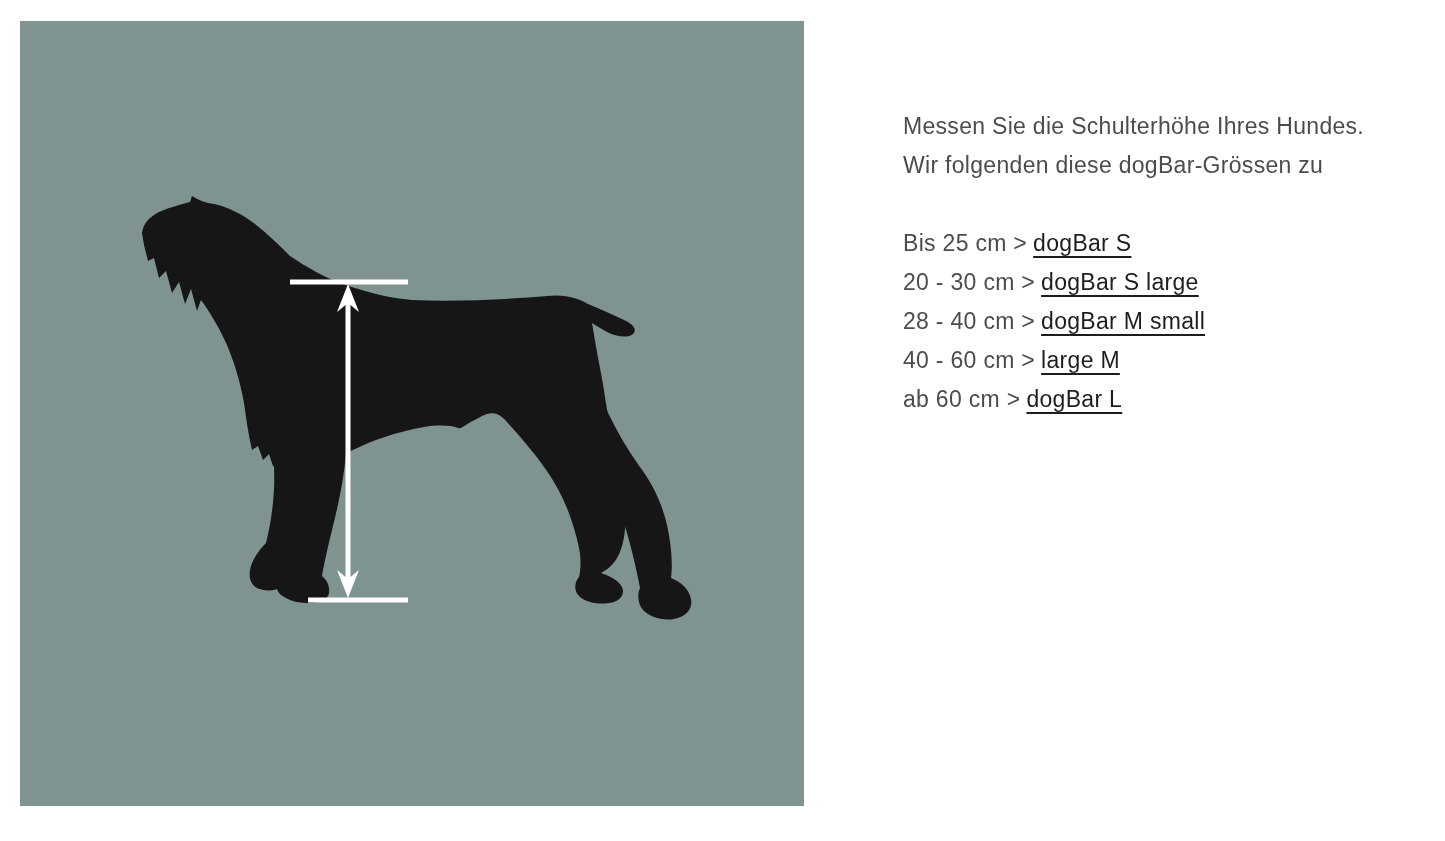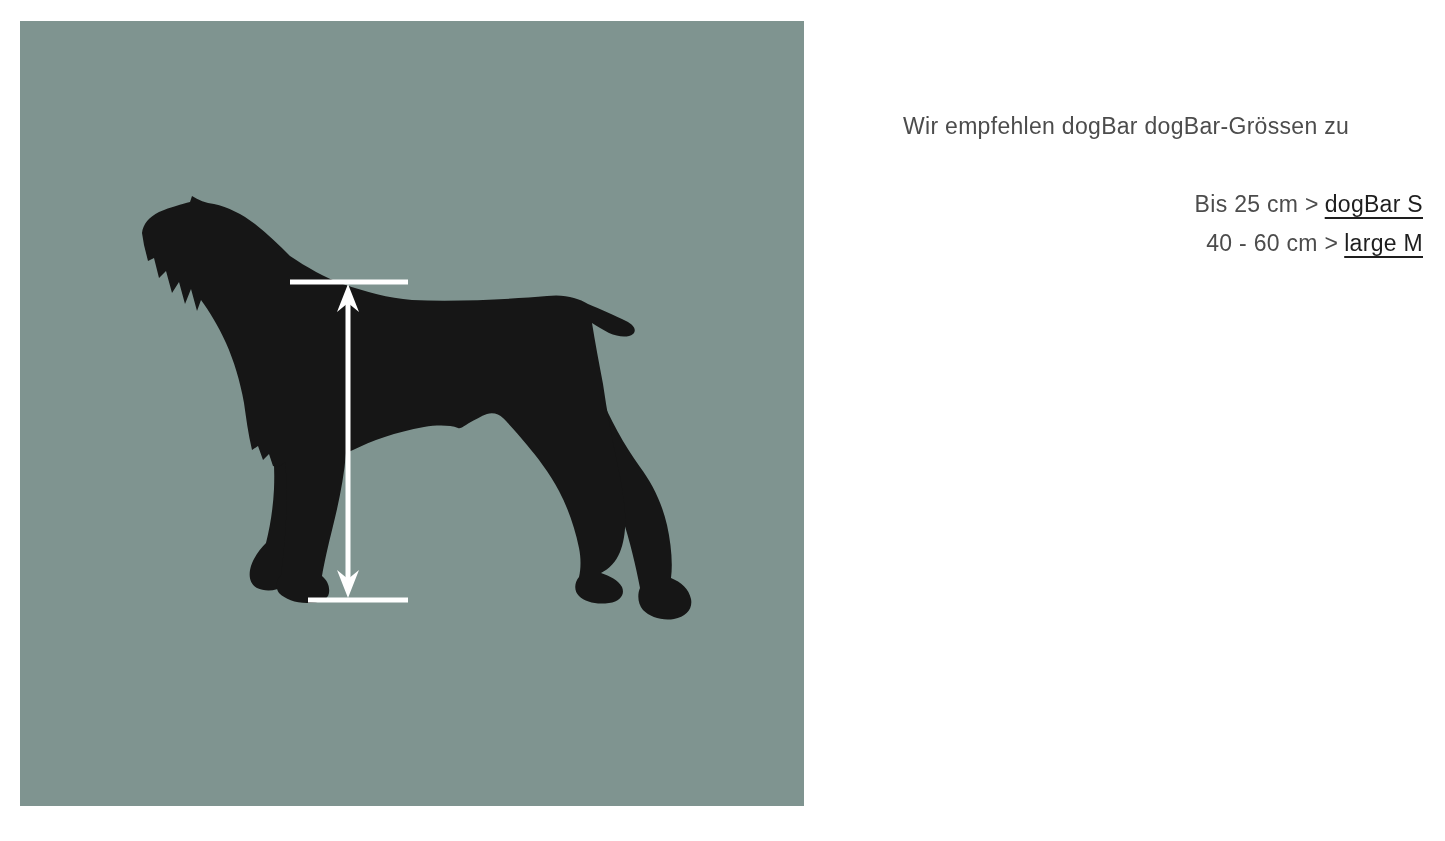--- a/index.html
+++ b/index.html
@@ -25,21 +25,21 @@
     position: absolute;
     left: 903px; top: 107px;
     width: 520px;
     color: #4C4C4C;
     font-size: 23px;
     line-height: 39px;
     letter-spacing: 0.3px;
   }
   .intro-line { white-space: nowrap; }
   .size-list { margin-top: 39px; }
-  .size-row { white-space: nowrap; text-align: right; }
+  .size-row { white-space: nowrap; }
   .size-link {
     color: #1E1E1E;
     text-decoration: underline;
     text-decoration-thickness: 2px;
     text-underline-offset: 5px;
     margin-left: 6px;
     cursor: pointer;
   }
 </style>
 </head>
@@ -130,26 +130,36 @@
         <line x1="288" y1="579" x2="388" y2="579"></line>
         <line x1="328" y1="280" x2="328" y2="560"></line>
         <path stroke="none" d="M328 263 L317 291 L328 282 L339 291 Z"></path>
         <path stroke="none" d="M328 577 L317 549 L328 558 L339 549 Z"></path>
       </g>
     </svg>
   </div>
 
   <div class="content">
     <div class="intro">
-      <div class="intro-line">Wir empfehlen dogBar dogBar-Grössen zu</div>
+      <div class="intro-line">Messen Sie die Schulterhöhe Ihres Hundes.</div>
+      <div class="intro-line">Wir folgenden diese dogBar-Grössen zu</div>
     </div>
 
     <div class="size-list">
       <div class="size-row">
         <span>Bis 25 cm &gt;</span><a class="size-link" href="#">dogBar S</a>
       </div>
       <div class="size-row">
+        <span>20 - 30 cm &gt;</span><a class="size-link" href="#">dogBar S large</a>
+      </div>
+      <div class="size-row">
+        <span>28 - 40 cm &gt;</span><a class="size-link" href="#">dogBar M small</a>
+      </div>
+      <div class="size-row">
         <span>40 - 60 cm &gt;</span><a class="size-link" href="#">large M</a>
+      </div>
+      <div class="size-row">
+        <span>ab 60 cm &gt;</span><a class="size-link" href="#">dogBar L</a>
       </div>
     </div>
   </div>
 
 </div>
 
 </body></html>

